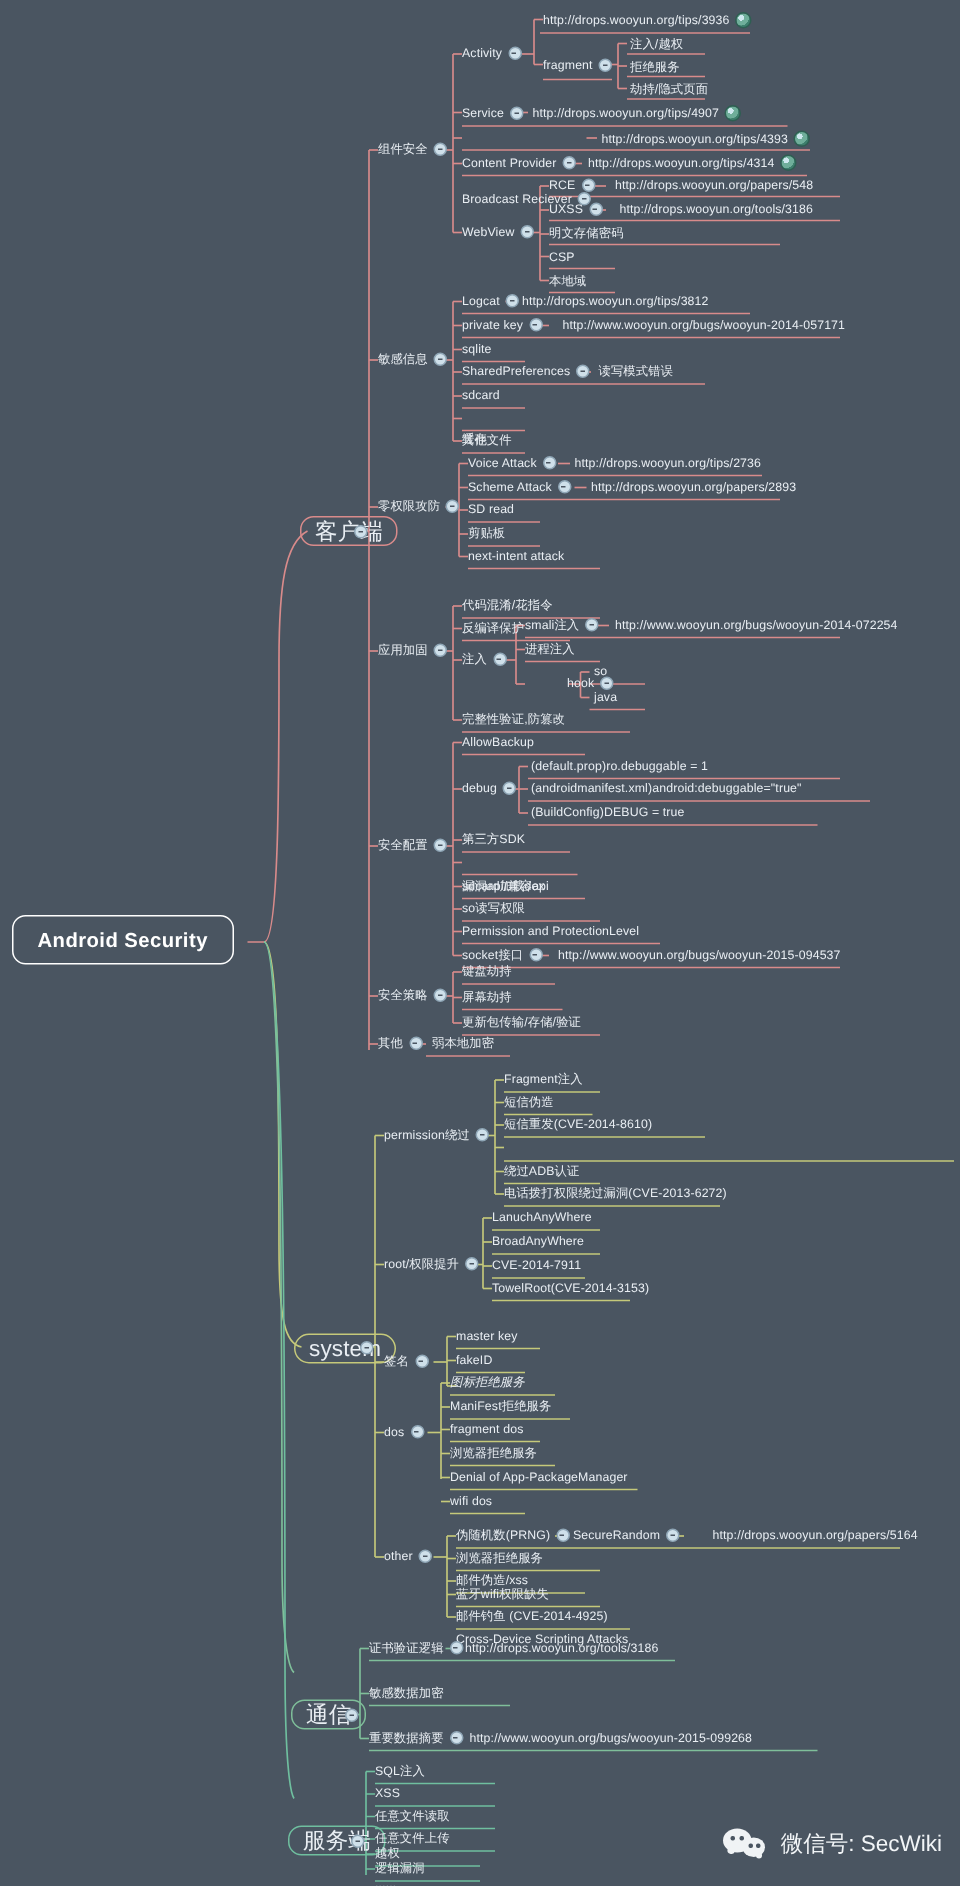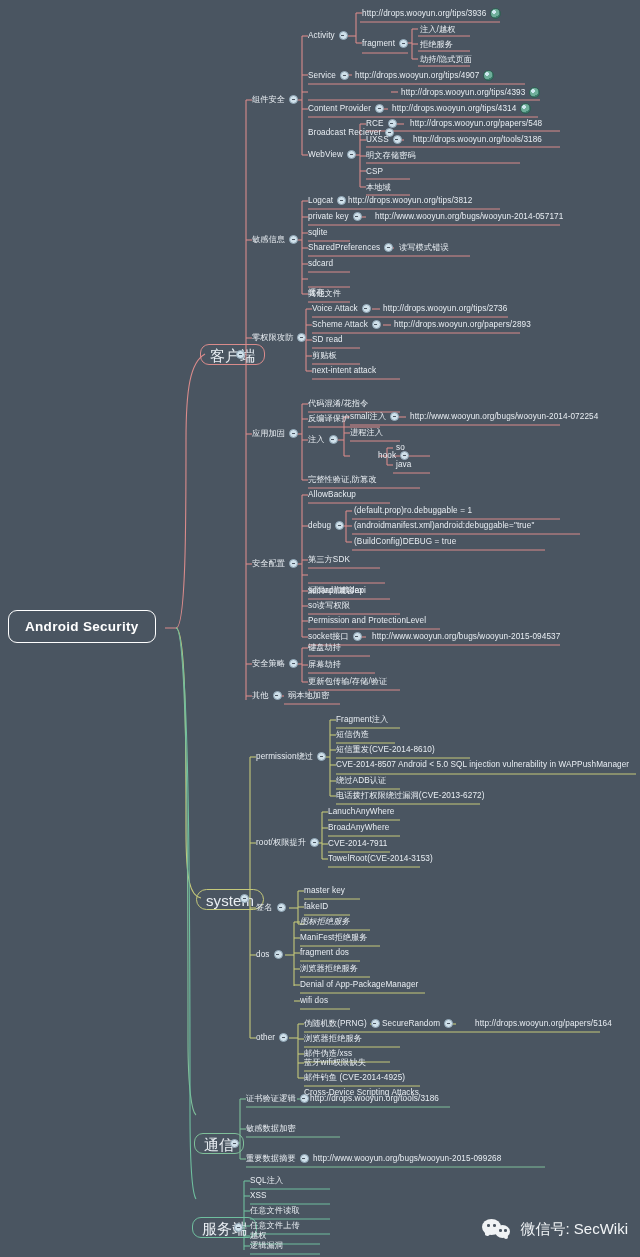--- a/index.html
+++ b/index.html
@@ -588,23 +588,20 @@
   </div>
   <div class="node" style="left:336px;top:714px;">
     <span class="txt">Fragment注入</span>
   </div>
   <div class="node" style="left:336px;top:729px;">
     <span class="txt">短信伪造</span>
   </div>
   <div class="node" style="left:336px;top:744px;">
     <span class="txt">短信重发(CVE-2014-8610)</span>
   </div>
-  <div class="node" style="left:336px;top:759px;">
-    <span class="txt">CVE-2014-8507 Android &lt; 5.0 SQL injection vulnerability in WAPPushManager</span>
-  </div>
   <div class="node" style="left:336px;top:775px;">
     <span class="txt">绕过ADB认证</span>
   </div>
   <div class="node" style="left:336px;top:790px;">
     <span class="txt">电话拨打权限绕过漏洞(CVE-2013-6272)</span>
   </div>
 
   <div class="node" style="left:256px;top:837px;">
     <span class="txt">root/权限提升</span><span class="dot"></span>
   </div>

